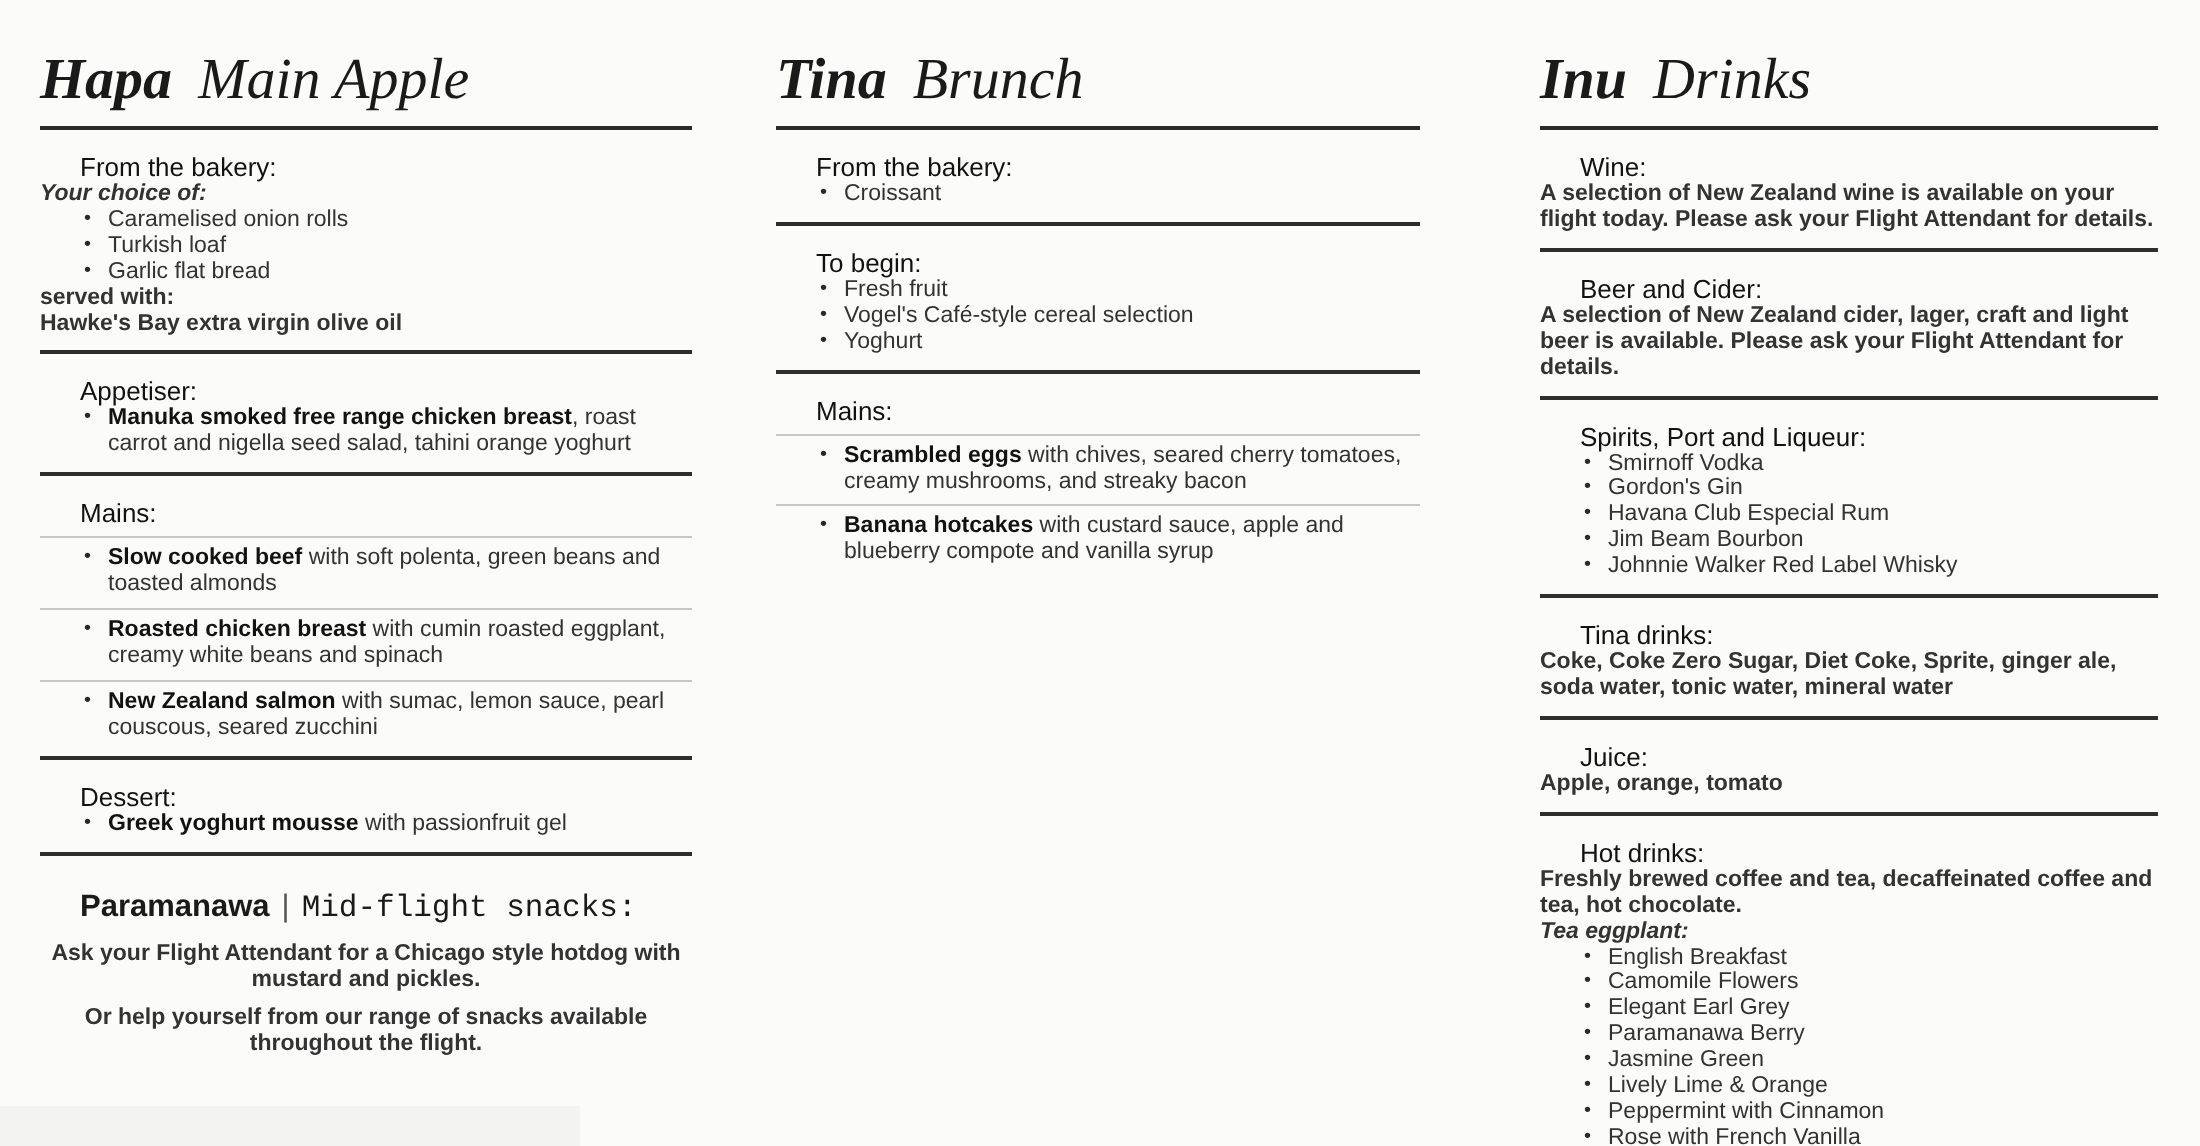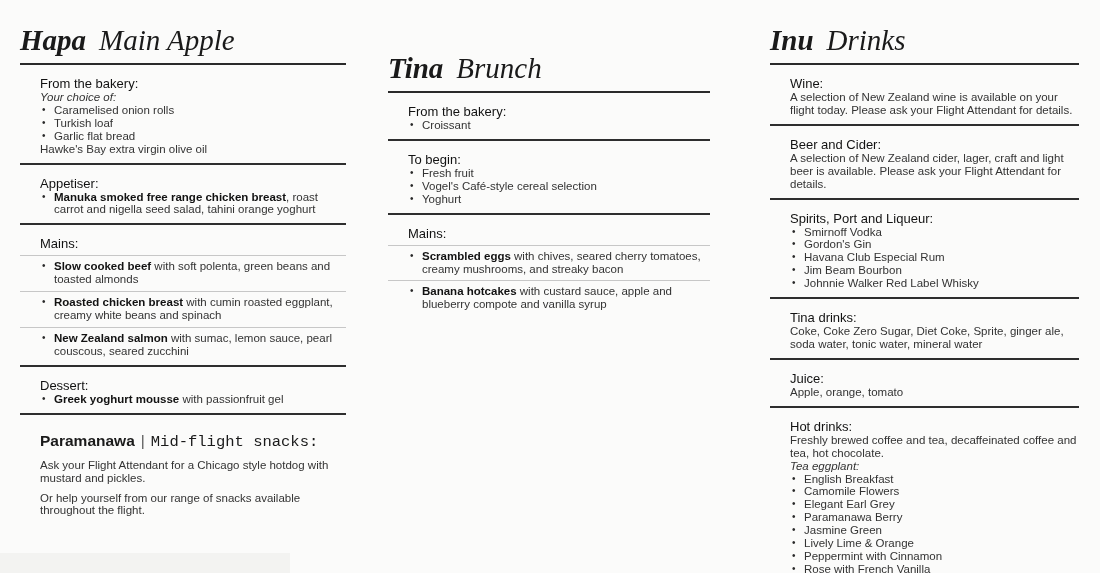--- a/index.html
+++ b/index.html
@@ -11,21 +11,21 @@
     font-family: "Liberation Sans", sans-serif;
     overflow: hidden;
   }
   .page {
     position: relative;
     width: 1100px;
     height: 573px;
   }
   .column { position: absolute; top: 0; }
   .col-0 { left: 20px;  width: 326px; }
-  .col-1 { left: 388px; width: 322px; margin-top: 28px; }
+  .col-1 { left: 388px; width: 322px; }
   .col-2 { left: 770px; width: 309px; }
 
   .title {
     margin-top: 23px;
     font-family: "Liberation Serif", "DejaVu Serif", serif;
     font-style: italic;
     font-size: 29px;
     line-height: 34px;
     color: #1a1a1a;
     white-space: nowrap;
@@ -45,27 +45,27 @@
     margin: 16px 0 4px 20px;
     font-size: 15.5px;
     line-height: 19px;
     color: #1a1a1a;
   }
   .snack-maori { font-weight: bold; }
   .snack-sep { font-weight: 300; color: #555; padding: 0 6px; }
   .snack-english { font-weight: 400; font-family: Liberation Mono, monospace; }
 
   .line, .para {
-    margin-left: 20px;
     font-size: 11.5px;
     line-height: 12.9px;
     color: #333;
+    font-weight: bold;
   }
   .para { margin-top: 0.5px; }
-  .snack-para { margin-top: 7px; }
+  .snack-para { margin-top: 7px; text-align: center; }
   .italic { font-style: italic; }
 
   .bullet-line {
     display: flex;
     margin-left: 22px;
     font-size: 11.5px;
     line-height: 12.9px;
     color: #333;
   }
   .bullet-dot {
@@ -104,20 +104,21 @@
             <span class="bullet-text"><span>Caramelised onion rolls</span></span>
           </div>
           <div class="bullet-line">
             <span class="bullet-dot">•</span>
             <span class="bullet-text"><span>Turkish loaf</span></span>
           </div>
           <div class="bullet-line">
             <span class="bullet-dot">•</span>
             <span class="bullet-text"><span>Garlic flat bread</span></span>
           </div>
+          <div class="line">served with:</div>
           <div class="line">Hawke's Bay extra virgin olive oil</div>
           <div class="rule-dark"></div>
         </div>
         <div class="section">
           <div class="heading">Appetiser:</div>
           <div class="bullet-line">
             <span class="bullet-dot">•</span>
             <span class="bullet-text"><b>Manuka smoked free range chicken breast</b><span>, roast carrot and nigella seed salad, tahini orange yoghurt</span></span>
           </div>
           <div class="rule-dark"></div>

